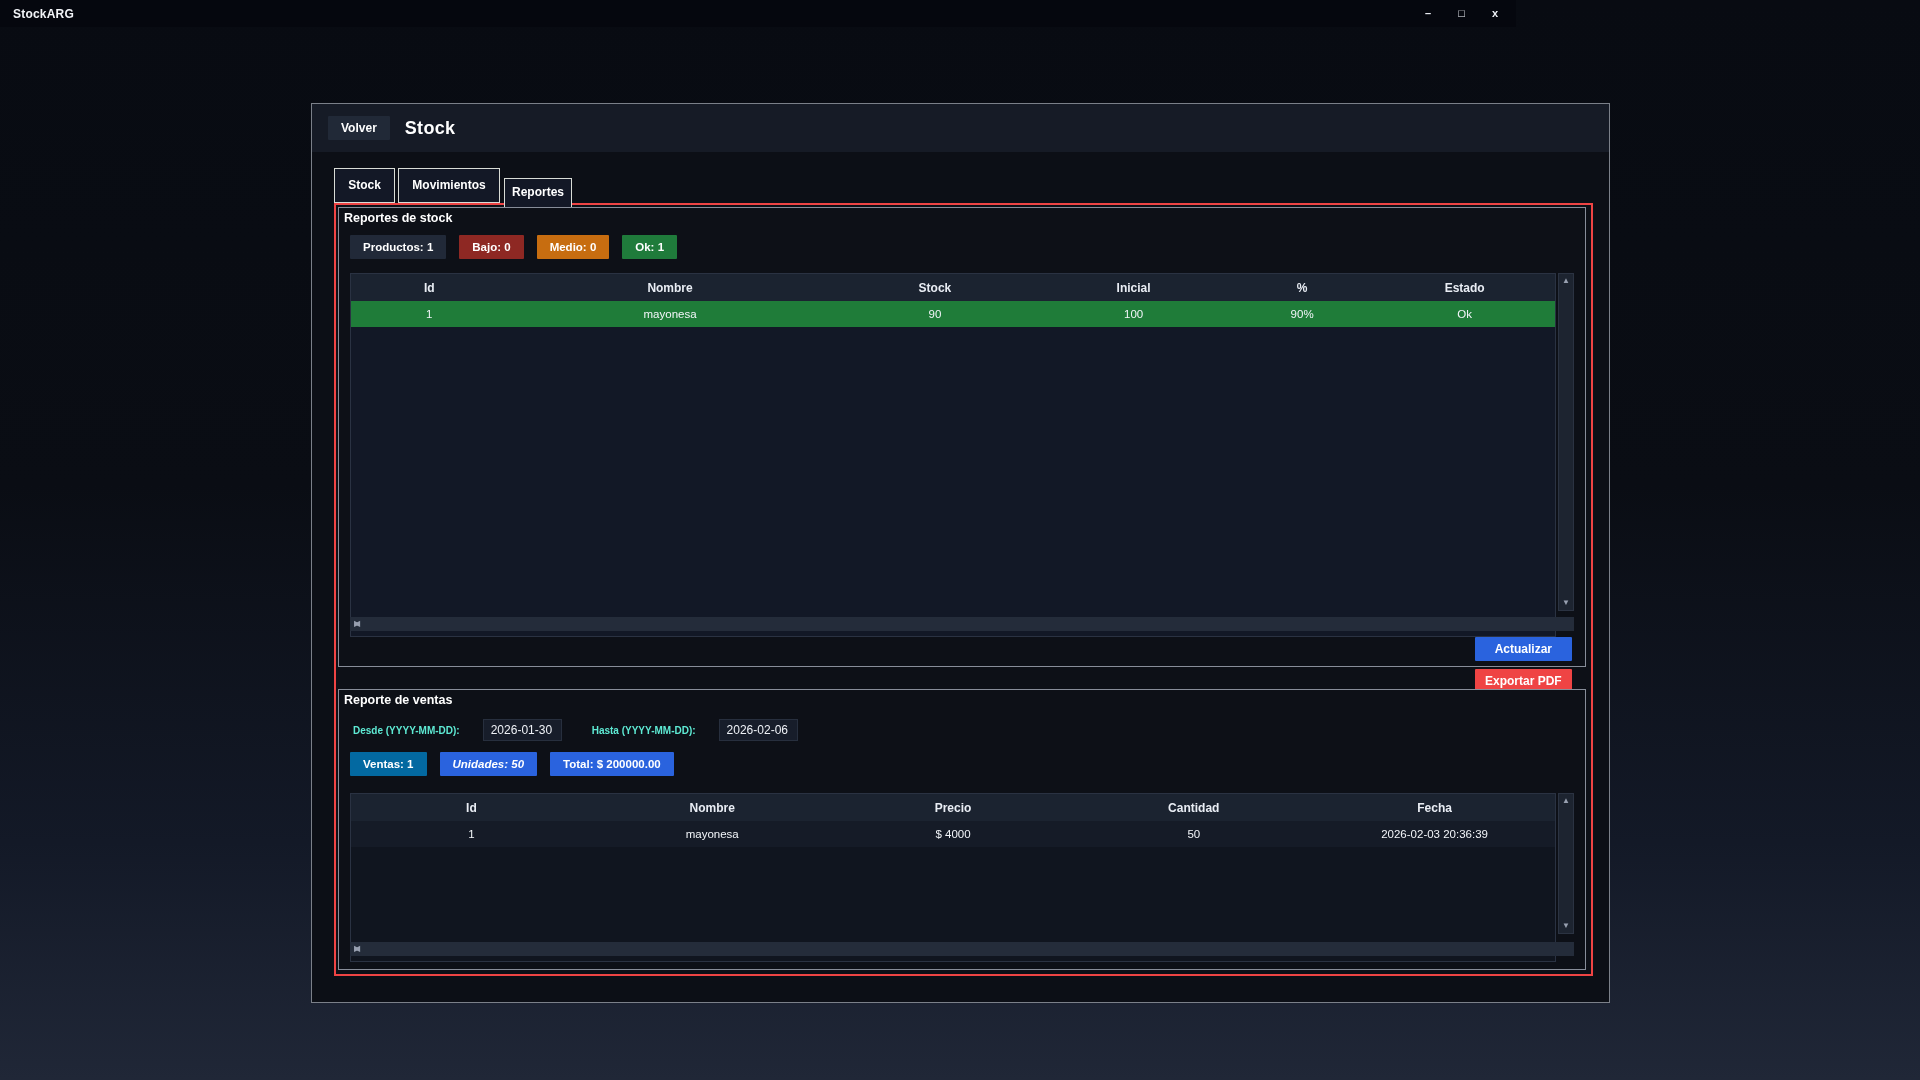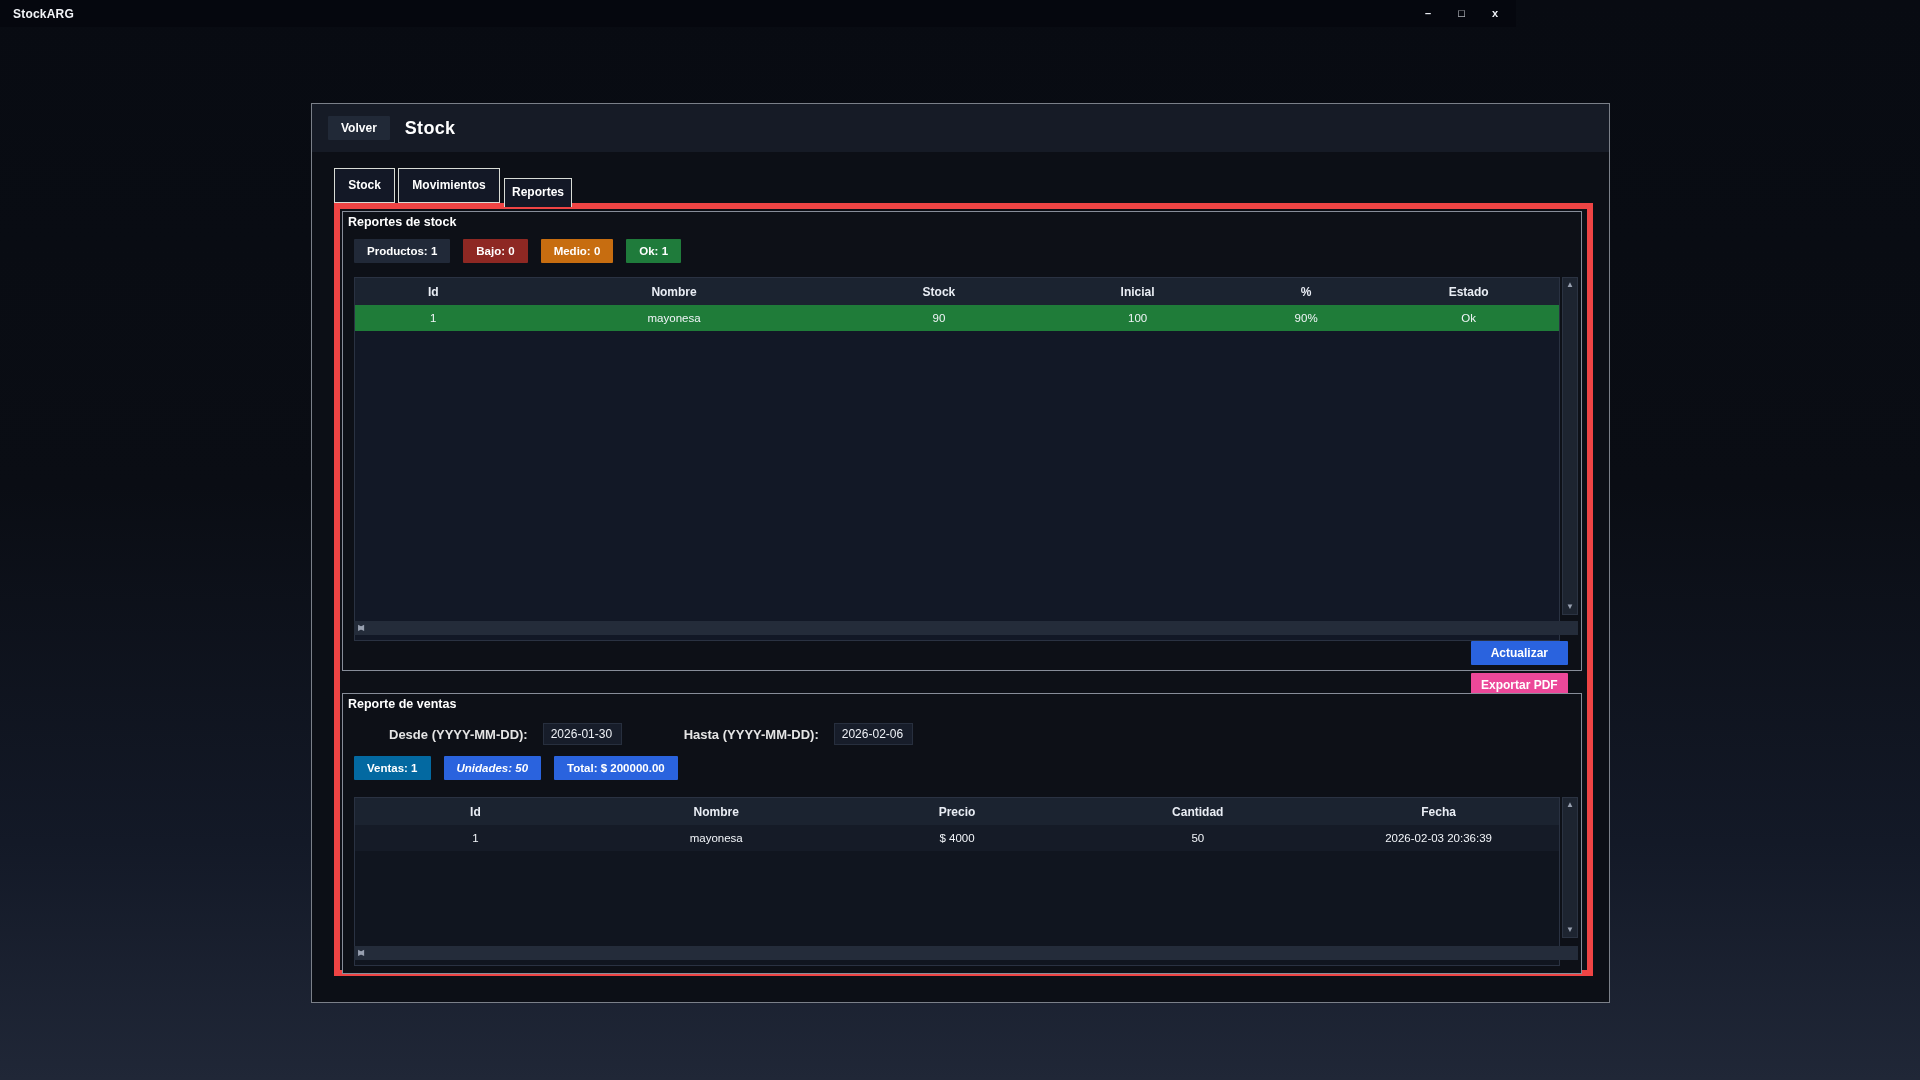--- a/index.html
+++ b/index.html
@@ -26,21 +26,21 @@
   .tabs { position:absolute; left:22px; top:64px; height:38px; }
   .tab { position:absolute; background:#131826; border:1px solid #d9dcd6; color:#ffffff;
     font-weight:bold; font-size:12px; text-align:center; }
   .tab-0 { left:0; top:0; width:61px; height:35px; line-height:33px; }
   .tab-1 { left:64px; top:0; width:102px; height:35px; line-height:33px; }
   .tab-2 { left:170px; top:10px; width:68px; height:29px; line-height:27px;
     border-bottom:none; z-index:3; }
 
   
   .notebook { position:absolute; left:22px; top:99px; width:1259px; height:773px;
-    border:6px solid #ef4444; background:#0d1017; }
+    border:2px solid #ef4444; background:#0d1017; }
 
   .lframe { position:relative; border:1px solid #878d99; background:#0d1017; }
   .lframe-stock { margin:2px 5px 0 2px; height:460px; }
   .lframe-ventas { margin:22px 5px 0 2px; height:281px; }
   .lf-title { position:absolute; left:5px; top:3px; font-size:12.5px; font-weight:bold; color:#ffffff; }
 
   .badges { position:absolute; display:flex; gap:13px; }
   .badges-stock { left:11px; top:27px; }
   .badges-ventas { left:11px; top:62px; }
   .badge { color:#ffffff; font-weight:bold; font-size:11.5px; padding:6px 13px;
@@ -74,22 +74,22 @@
   .hs-stock { top:409px; }
   .hs-ventas { top:252px; }
 
   
   .btn-row { position:absolute; right:13px; top:429px; display:flex; gap:8px;flex-direction:column; }
   .btn { color:#ffffff; font-weight:bold; font-size:12px; padding:5px 10px;
     border:none; border-radius:1px; white-space:nowrap; }
 
   
   .date-row { position:absolute; left:14px; top:29px; display:flex; align-items:center; }
-  .date-label { color:#e5e5e5; font-weight:bold; font-size:13px;margin-left:32px; }
-  .date-input { margin-left:15px; width:79px; height:22px; background:#171d2a;
+  .date-label { color:#5eead4; font-weight:bold; font-size:10px; }
+  .date-input { margin-left:23px; width:79px; height:22px; background:#171d2a;
     border:1px solid #272f3e; color:#eef1f6; font-size:12px; padding:0 7px;
     font-family:"Liberation Sans","DejaVu Sans",sans-serif; }
   .date-gap { width:30px; }
 </style>
 </head>
 <body>
 
 <div class="titlebar">
   <span class="titlebar-title">StockARG</span>
   <div class="win-controls">
@@ -150,21 +150,21 @@
         </div>
       </div>
 
       <div class="hscroll hs-stock">
         <span class="scroll-arrow">◀</span>
         <span class="scroll-arrow">▶</span>
       </div>
 
       <div class="btn-row">
         <button class="btn" style="background-color: rgb(42, 99, 222);">Actualizar</button>
-        <button class="btn" style="background-color: #ec4899;">Exportar PDF</button>
+        <button class="btn" style="background-color: #ef4444;">Exportar PDF</button>
         <button class="btn" style="background-color: rgb(36, 46, 61);">Exportar CSV</button>
       </div>
     </div>
 
     <div class="lframe lframe-ventas">
       <span class="lf-title">Reporte de ventas</span>
 
       <div class="date-row">
         <span class="date-label">Desde (YYYY-MM-DD):</span>
         <input class="date-input" type="text" value="2026-01-30" style="">

